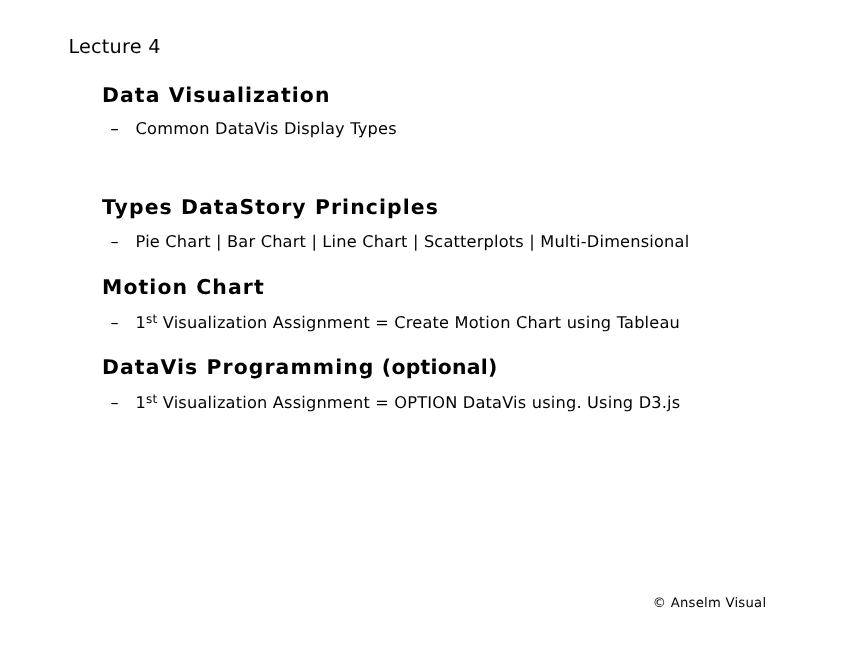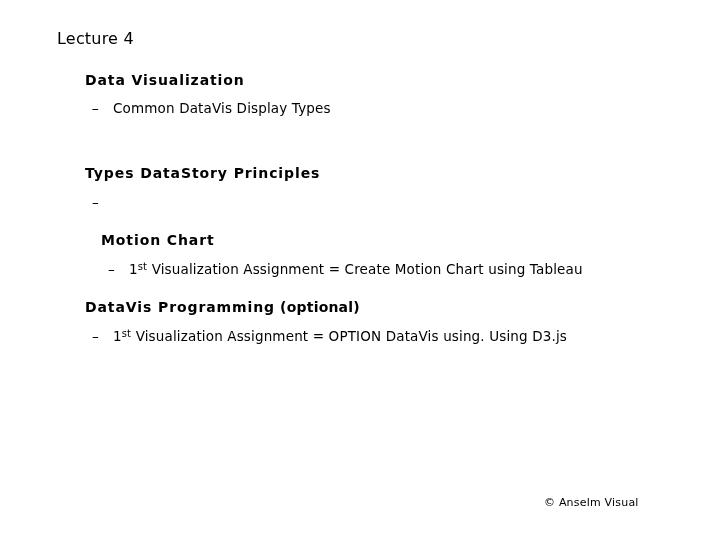--- a/index.html
+++ b/index.html
@@ -37,21 +37,21 @@
   }
 
   
   .section {
     position: absolute;
     left: 85px;
     width: 620px;
   }
 
   .section-heading {
-    font-size: 14px;
+    font-size: 17px;
     font-weight: 700;
     letter-spacing: 0.9px;
     white-space: nowrap;
     line-height: 20px;
   }
   .section-heading .suffix {
     font-weight: 700;
     letter-spacing: 0.2px;
   }
 
@@ -74,21 +74,21 @@
   }
   .bullet sup {
     font-size: 10px;
     vertical-align: 4px;
     line-height: 0;
   }
 
   
   #sec-dataviz      { top: 70px; }
   #sec-datastory    { top: 163px; }
-  #sec-motionchart  { top: 230px; margin-left: 16px; }
+  #sec-motionchart  { top: 230px; }
   #sec-programming  { top: 297px; }
 
   .sec-bullets { margin-top: 7px; }
   #sec-datastory .sec-bullets,
   #sec-motionchart .sec-bullets,
   #sec-programming .sec-bullets { margin-top: 8px; }
 
   
   .footer-credit {
     position: absolute;
@@ -121,20 +121,21 @@
     </div>
   </div>
 
   <div class="section" id="sec-datastory">
     <div class="section-heading">
       <span>Types DataStory Principles</span><span class="suffix"></span>
     </div>
     <div class="sec-bullets">
       <div class="bullet">
         <span class="dash">–</span>
+        <span>Pie Chart | Bar Chart | Line Chart  | Scatterplots | Multi-Dimensional</span>
       </div>
     </div>
   </div>
 
   <div class="section" id="sec-motionchart">
     <div class="section-heading">
       <span>Motion Chart</span><span class="suffix"></span>
     </div>
     <div class="sec-bullets">
       <div class="bullet">

